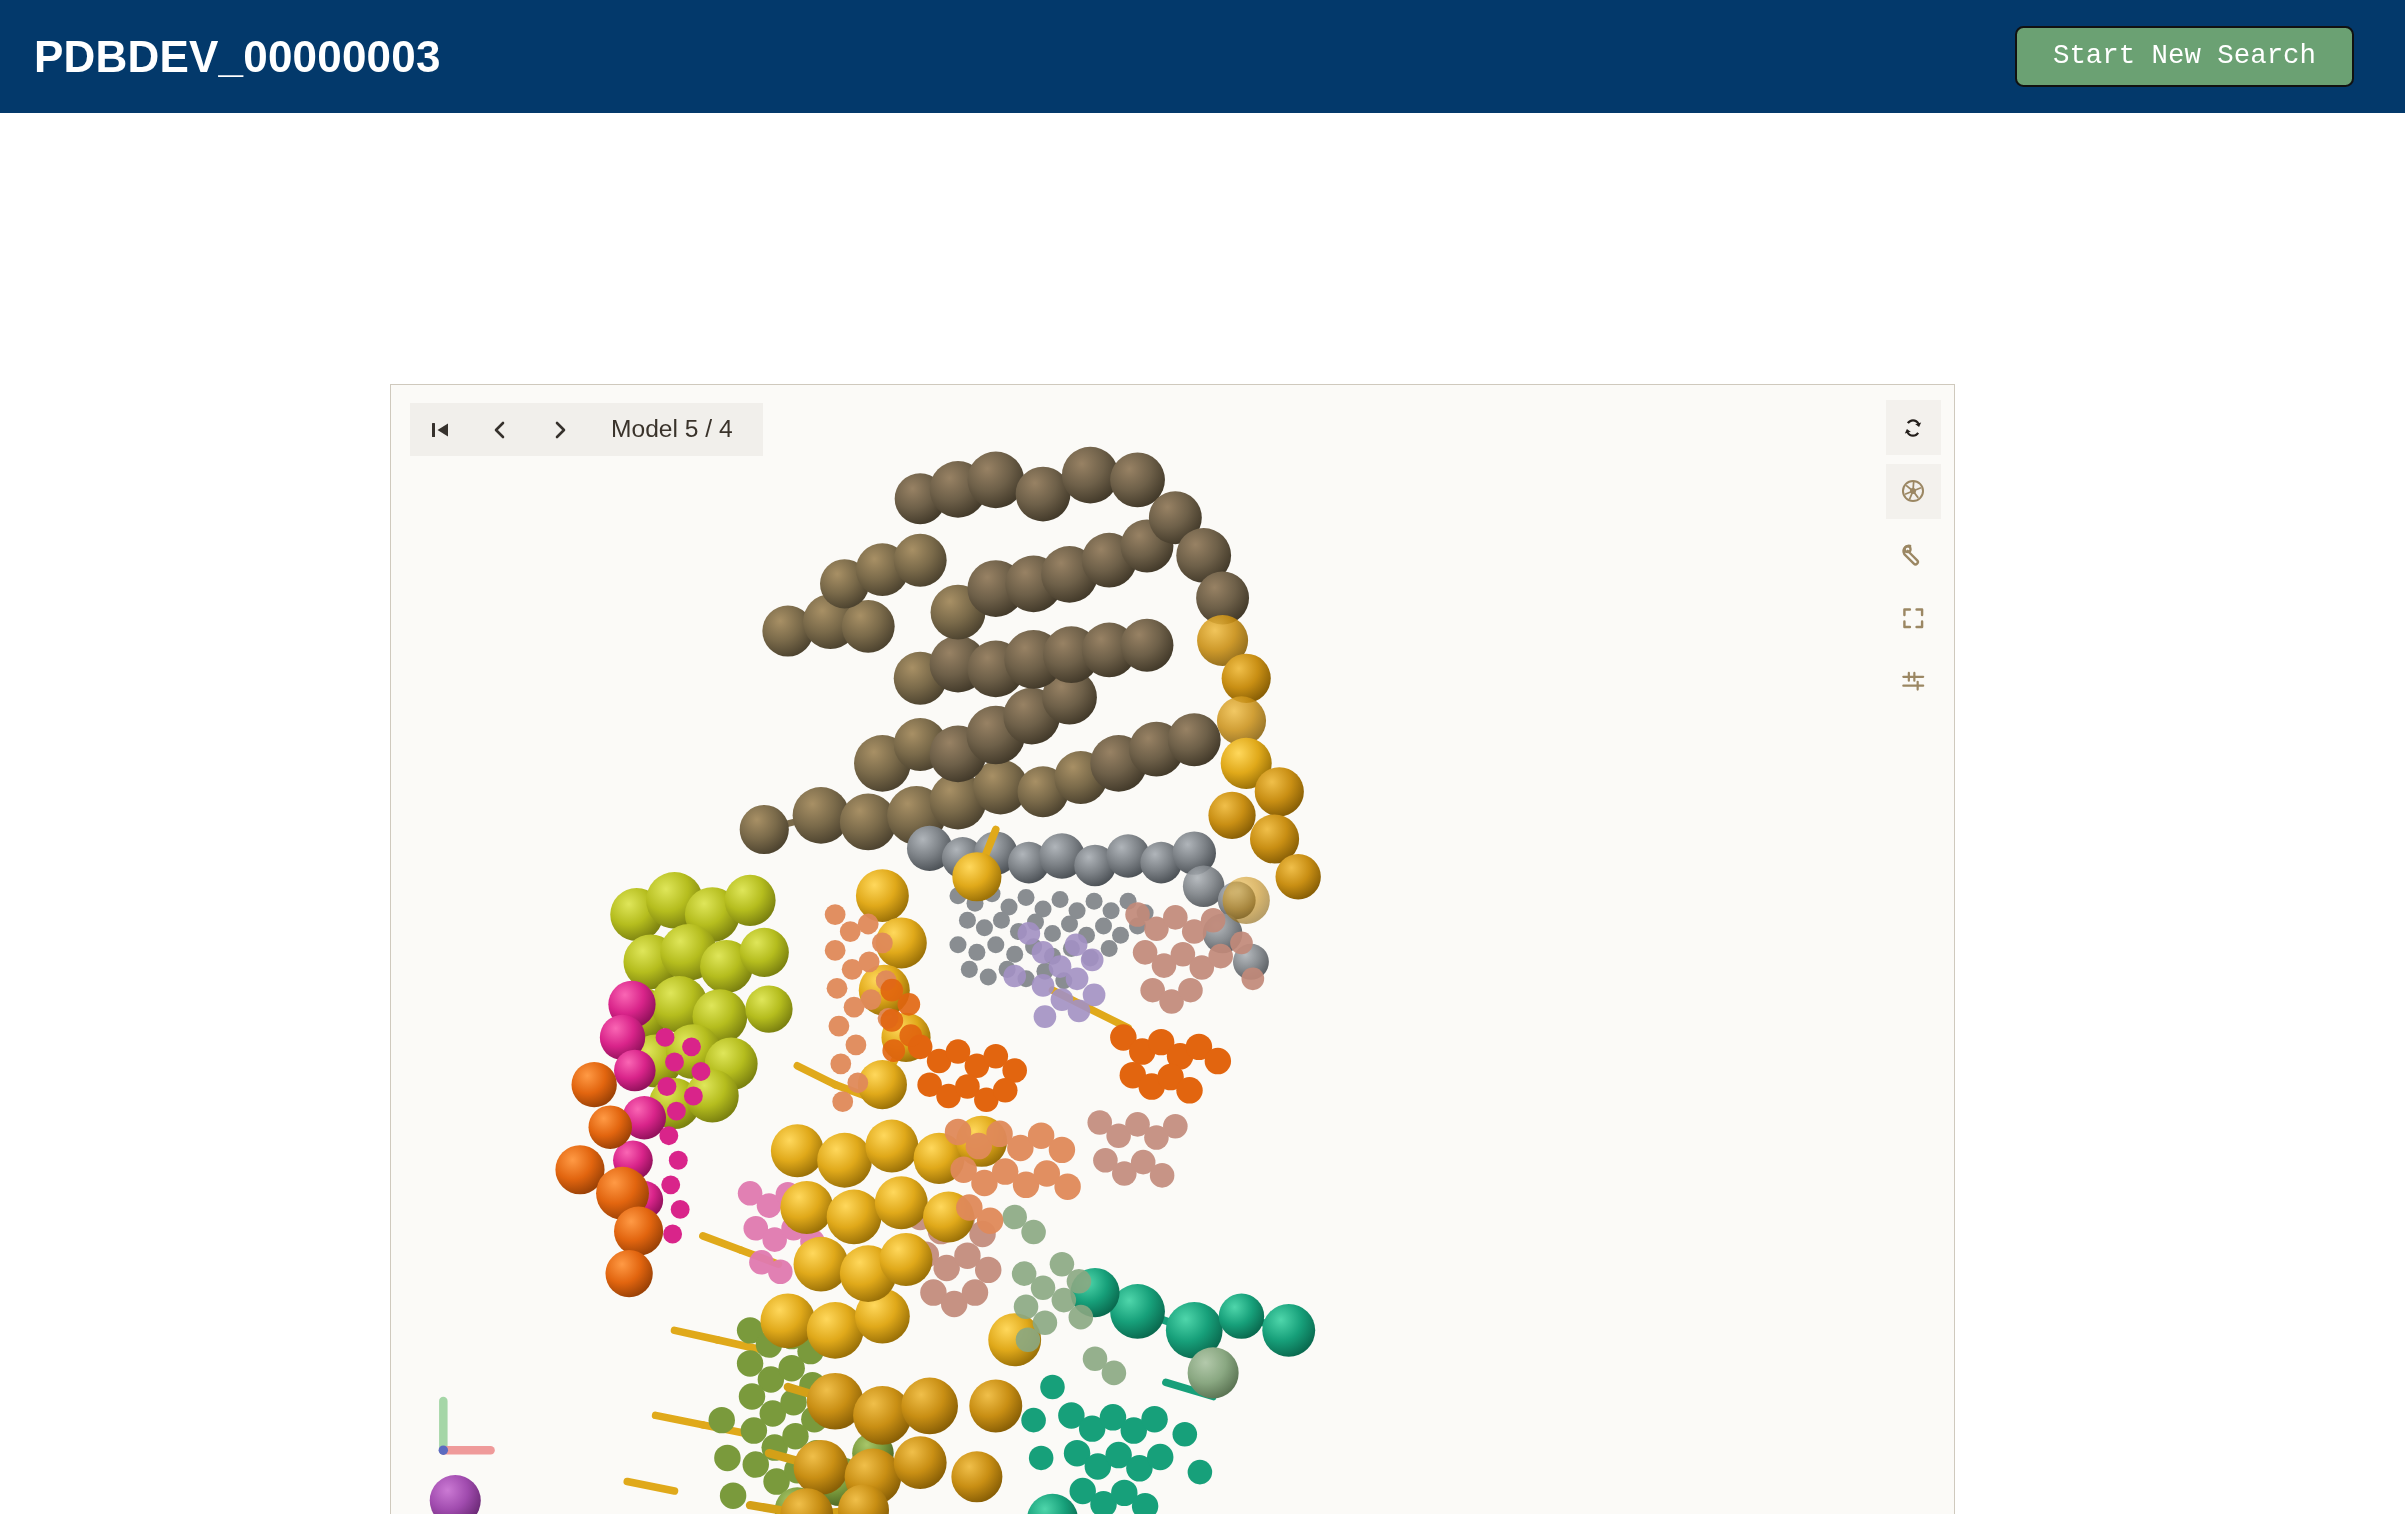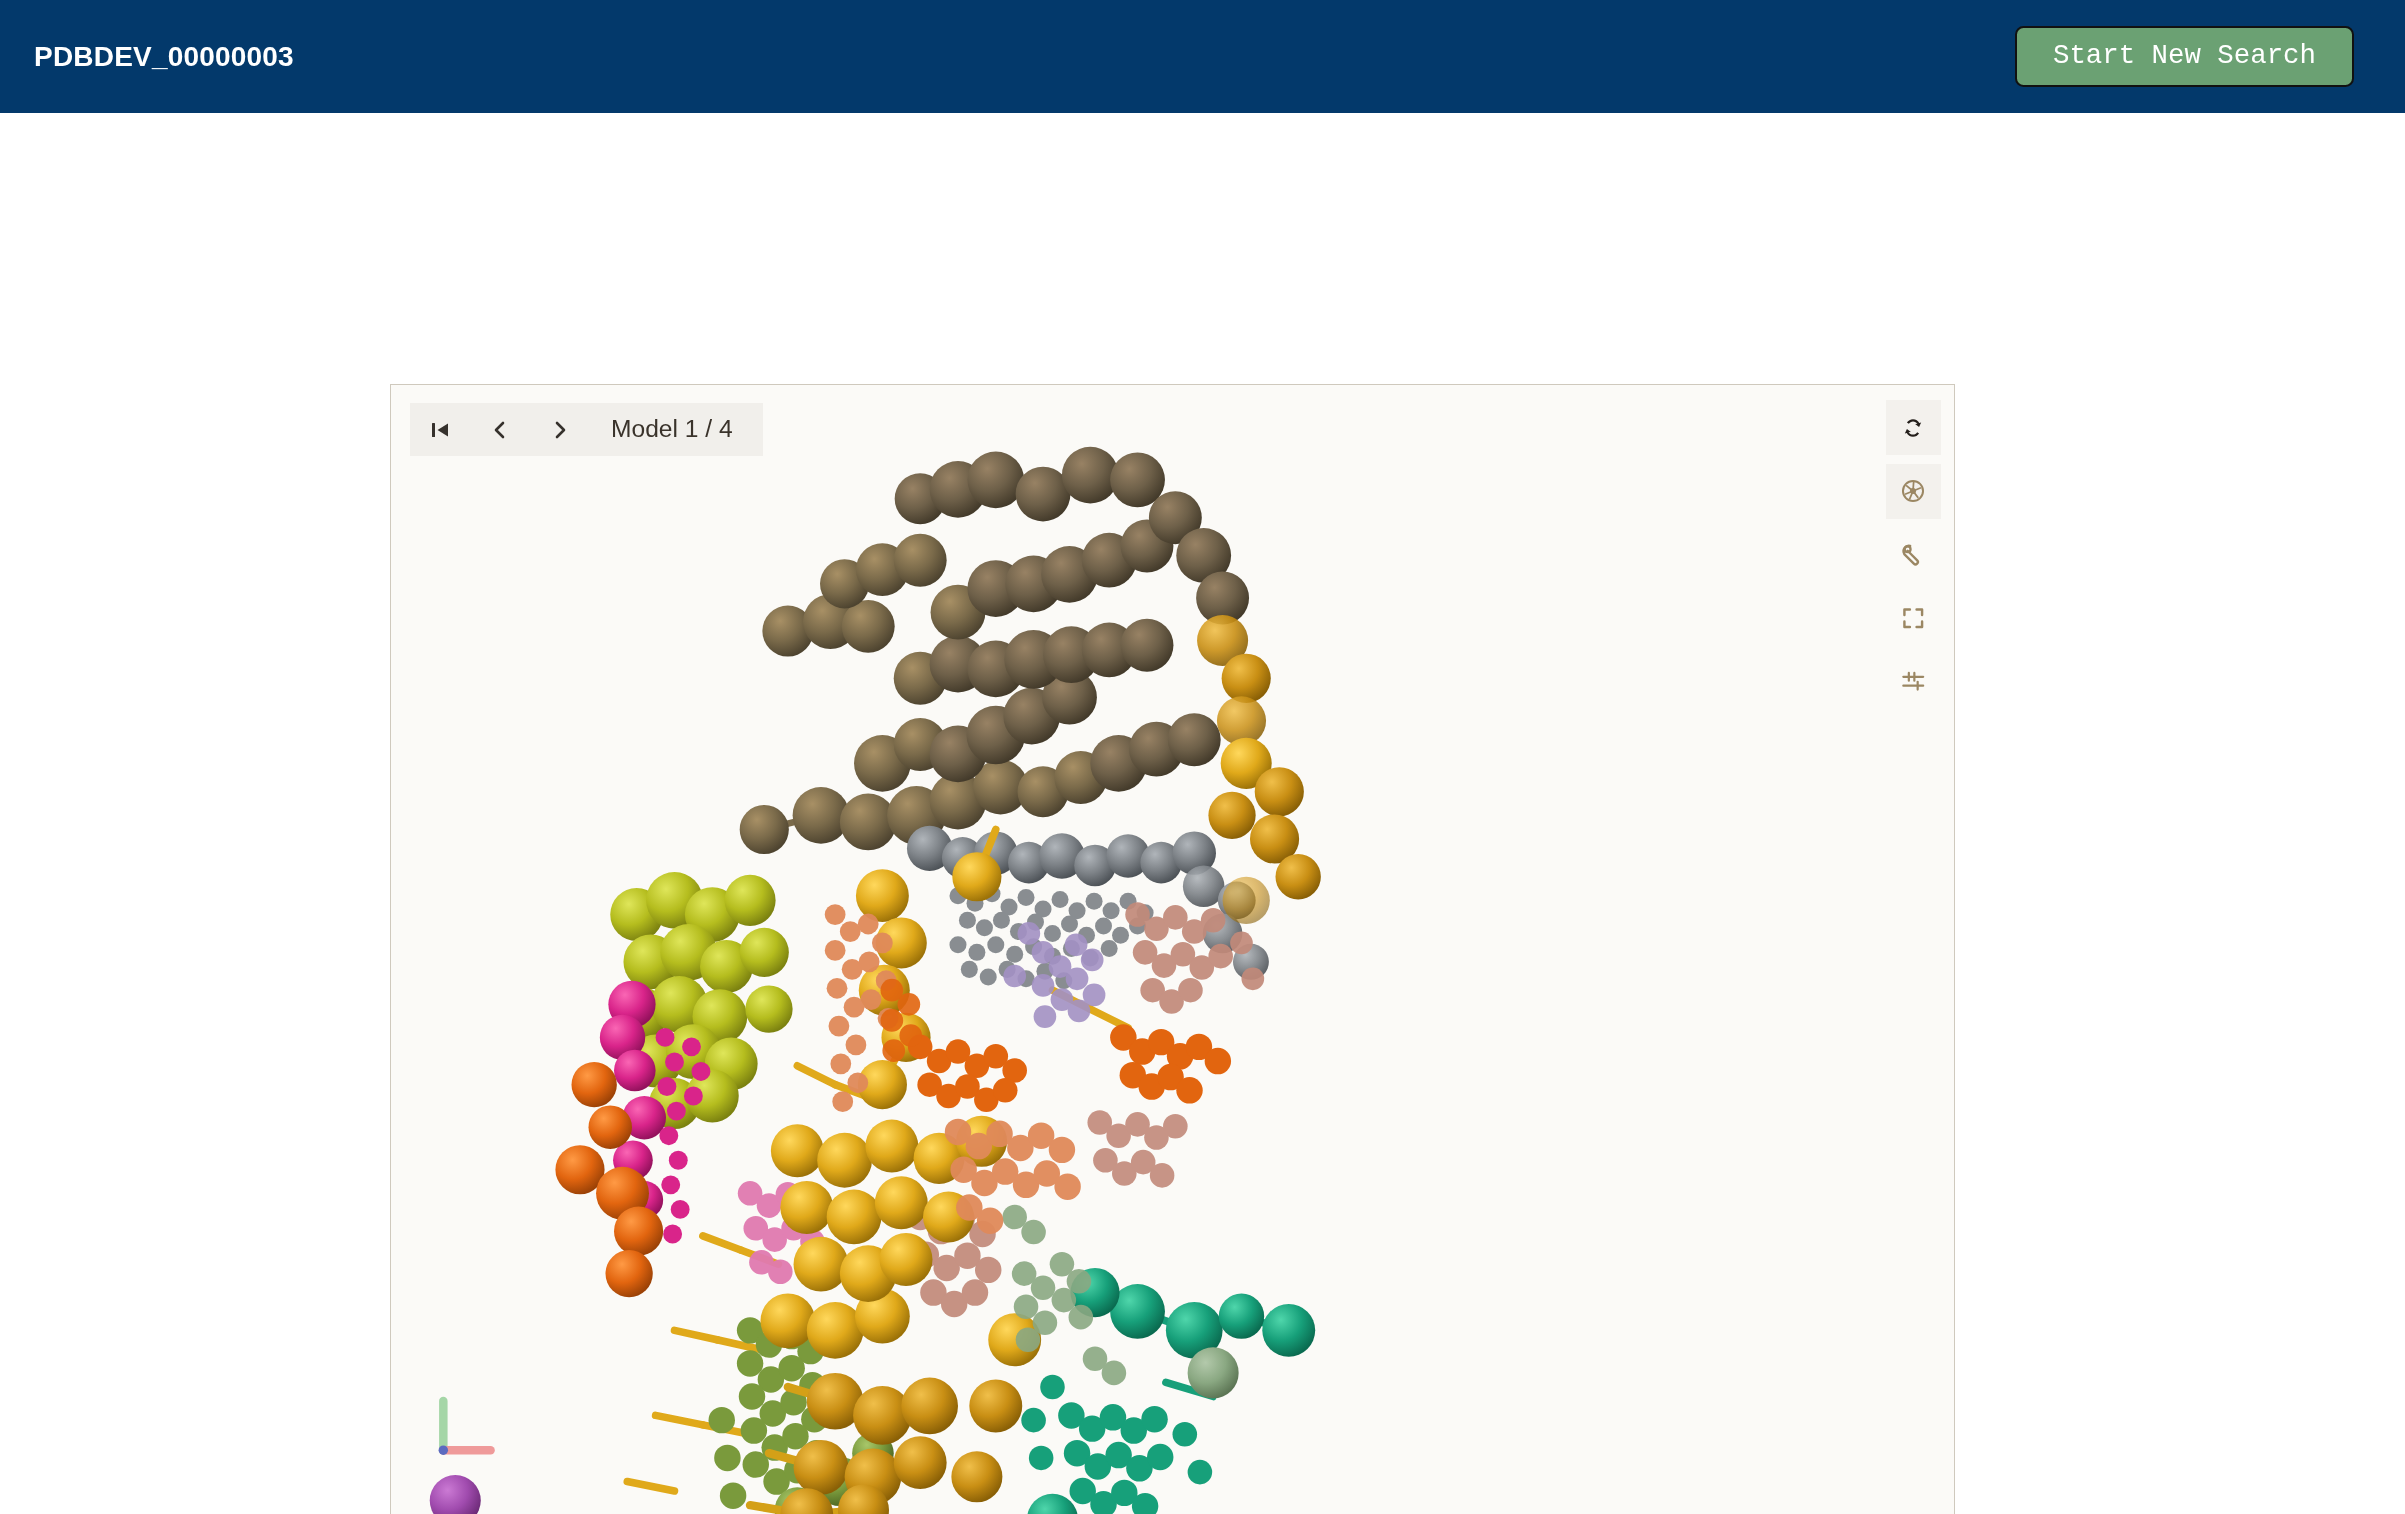--- a/index.html
+++ b/index.html
@@ -20,21 +20,21 @@
     width: 2406px;
     height: 113px;
     background: #03396b;
     display: flex;
     align-items: center;
     justify-content: space-between;
     padding: 0 28px 0 34px;
   }
   .entry-id {
     color: #ffffff;
-    font-size: 28px;
+    font-size: 44px;
     font-weight: 700;
     letter-spacing: 0.2px;
     line-height: 1;
     white-space: nowrap;
   }
   .new-search-btn {
     background: #6ba173;
     color: #ffffff;
     border: 2.8px solid #111111;
     border-radius: 8.5px;
@@ -817,21 +817,21 @@
       <button class="nav-btn" title="Previous model">
         <svg width="24" height="24" viewBox="0 0 24 24" fill="none" stroke="currentColor" stroke-width="2.6" stroke-linecap="round" stroke-linejoin="round" aria-hidden="true">
           <polyline points="15,5 8,12 15,19"></polyline>
         </svg>
       </button>
       <button class="nav-btn" title="Next model">
         <svg width="24" height="24" viewBox="0 0 24 24" fill="none" stroke="currentColor" stroke-width="2.6" stroke-linecap="round" stroke-linejoin="round" aria-hidden="true">
           <polyline points="9,5 16,12 9,19"></polyline>
         </svg>
       </button>
-      <span class="model-label">Model 1 / 4</span>
+      <span class="model-label">Model 5 / 4</span>
     </div>
 
     <div class="control-stack">
 
       <button class="ctrl-btn" title="Reset Camera">
         <svg width="28" height="28" viewBox="0 0 24 24" fill="#241f1b" aria-hidden="true">
           <path d="M12 4.5c-2.2 0-4.1 1.1-5.2 2.8l1.6 1.1C9.2 7.2 10.5 6.4 12 6.4c1.6 0 3 .8 3.8 2l-2 .1 3.4 2.6 1.8-3.9-1.6.5C16.4 5.8 14.4 4.5 12 4.5z"></path>
           <path d="M12 19.5c2.2 0 4.1-1.1 5.2-2.8l-1.6-1.1c-.8 1.2-2.1 2-3.6 2-1.6 0-3-.8-3.8-2l2-.1-3.4-2.6-1.8 3.9 1.6-.5c1 2 3 3.2 5.4 3.2z"></path>
         </svg>
       </button>

